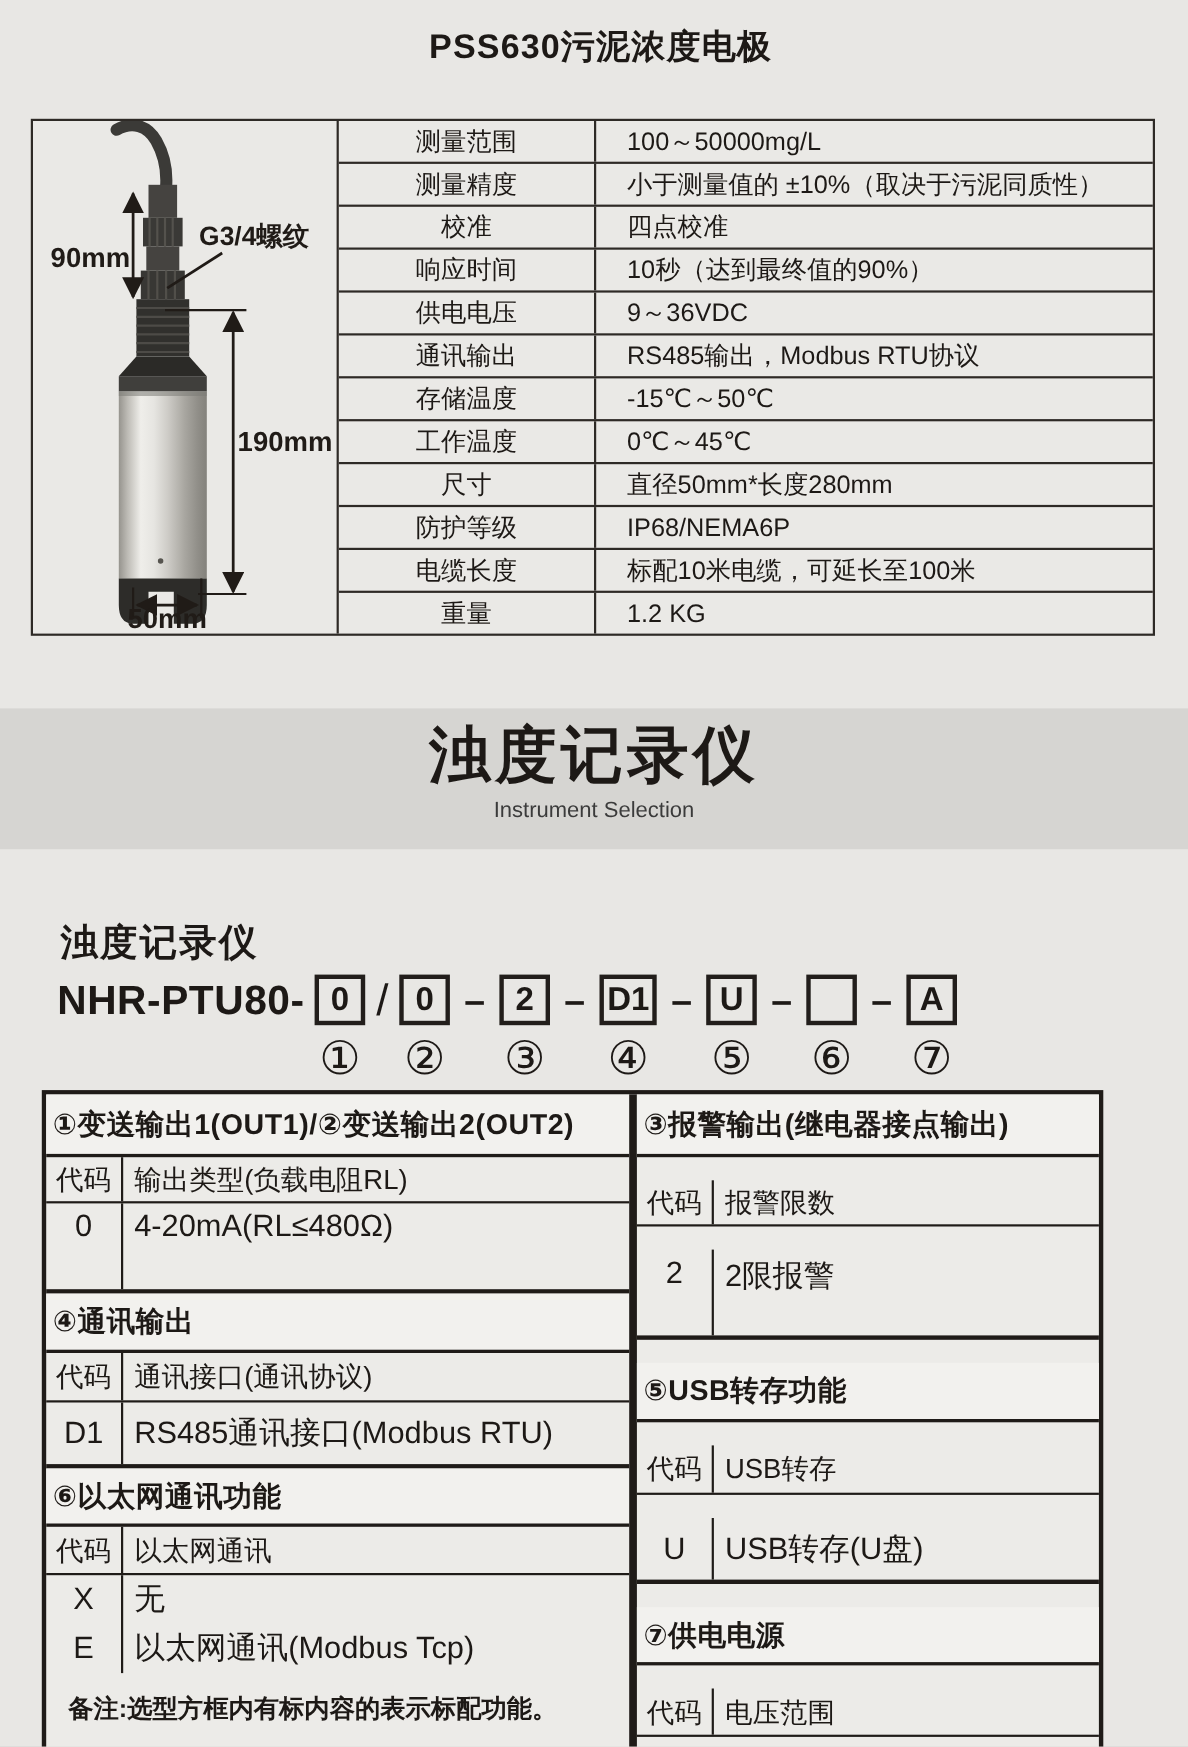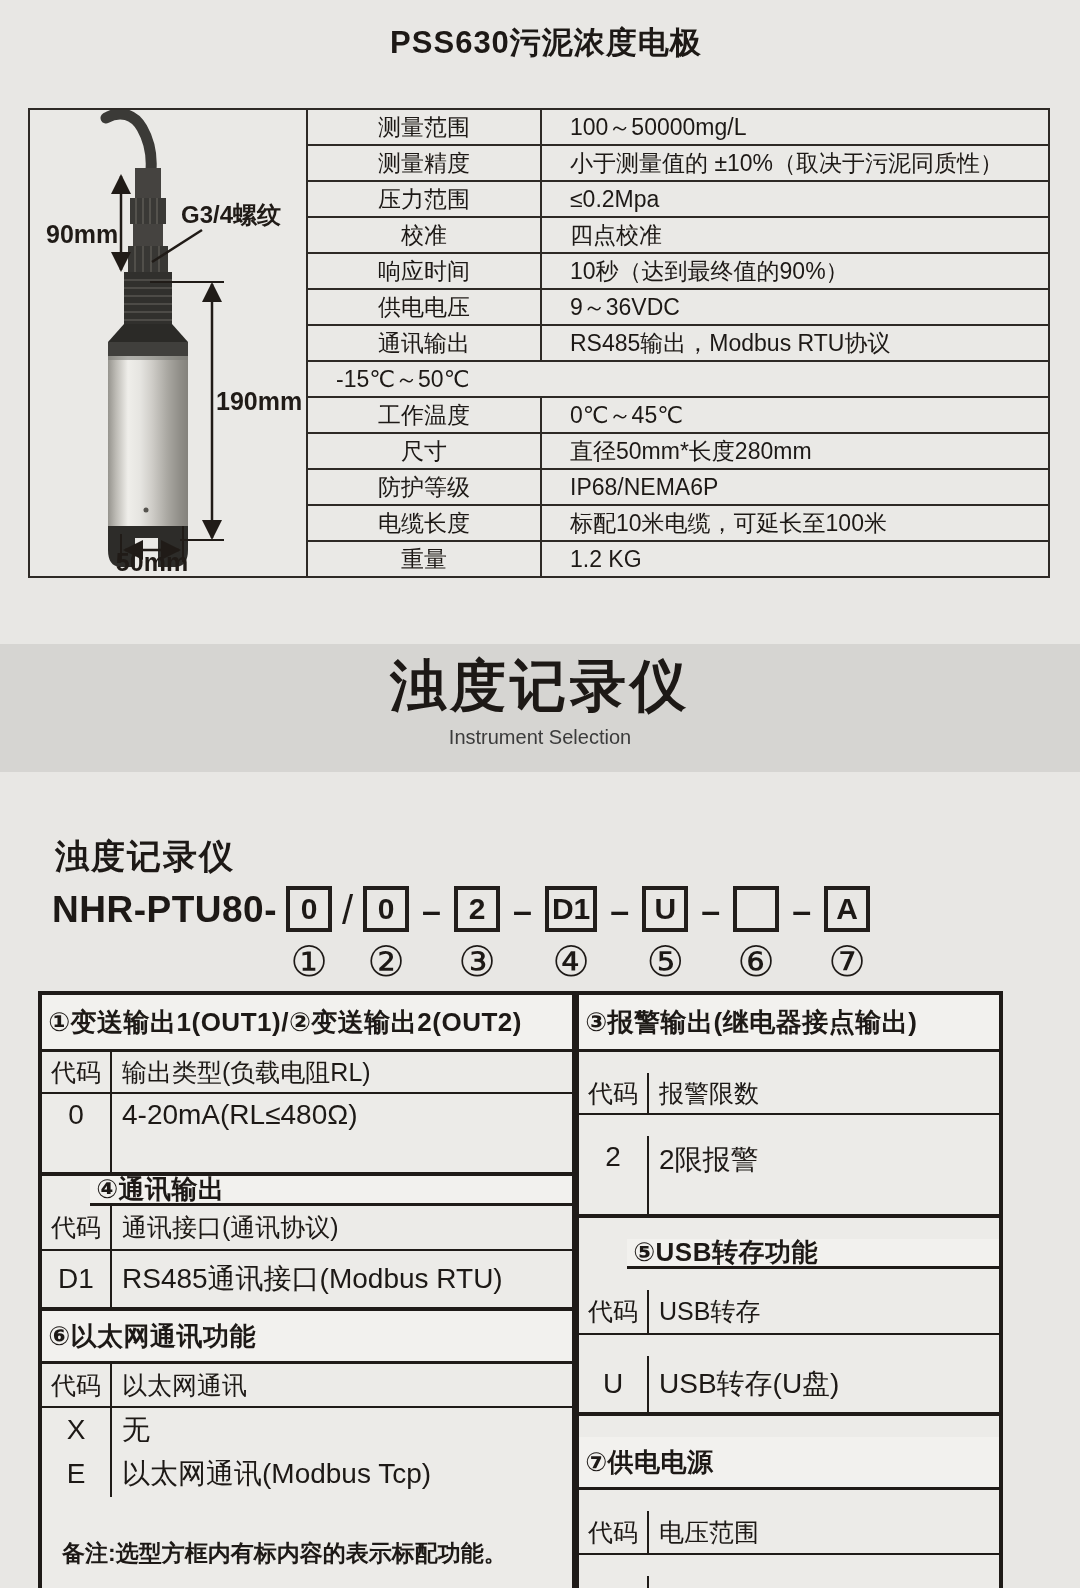--- a/index.html
+++ b/index.html
@@ -57,21 +57,21 @@
   }
   .half { display:flex; flex-direction:column; }
   .half-left { width:530px; }
   .half-divider { width:7px; background:#1f1b18; }
   .half-right { flex:1;gap:21px; }
   .sec-header {
     border-bottom:3px solid #1f1b18; background:#f2f1ee;
     display:flex; align-items:center; padding-left:6px;
     font-size:26px; font-weight:700; letter-spacing:0.5px;
   }
-  .h1 { height:57px; } .h2 { height:30px;margin-left:48px; } .h3 { height:53px; }
+  .h1 { height:57px; } .h2 { height:54px; } .h3 { height:53px; }
   .rowline { display:flex; }
   .s1 { height:42px; border-bottom:2px solid #1f1b18; }
   .s2 { height:45px; border-bottom:2px solid #1f1b18; }
   .s3 { height:44px; border-bottom:2px solid #1f1b18; }
   .b1 { height:82px; border-bottom:4px solid #1f1b18; }
   .b2 { height:60px; border-bottom:4px solid #1f1b18; }
   .b3 { height:89px; }
   .code-cell {
     width:70px; border-right:2px solid #1f1b18;
     display:flex; align-items:center; justify-content:center; font-size:25px;
@@ -157,40 +157,37 @@
     <div class="spec-right">
       <div class="spec-row">
           <div class="spec-label">测量范围</div>
           <div class="spec-value">100～50000mg/L</div>
         </div>
       <div class="spec-row">
           <div class="spec-label">测量精度</div>
           <div class="spec-value">小于测量值的 ±10%（取决于污泥同质性）</div>
         </div>
       <div class="spec-row">
-          <div class="spec-label">压力范围</div>
-          <div class="spec-value">≤0.2Mpa</div>
-        </div>
-      <div class="spec-row">
           <div class="spec-label">校准</div>
           <div class="spec-value">四点校准</div>
         </div>
       <div class="spec-row">
           <div class="spec-label">响应时间</div>
           <div class="spec-value">10秒（达到最终值的90%）</div>
         </div>
       <div class="spec-row">
           <div class="spec-label">供电电压</div>
           <div class="spec-value">9～36VDC</div>
         </div>
       <div class="spec-row">
           <div class="spec-label">通讯输出</div>
           <div class="spec-value">RS485输出，Modbus RTU协议</div>
         </div>
       <div class="spec-row">
+          <div class="spec-label">存储温度</div>
           <div class="spec-value">-15℃～50℃</div>
         </div>
       <div class="spec-row">
           <div class="spec-label">工作温度</div>
           <div class="spec-value">0℃～45℃</div>
         </div>
       <div class="spec-row">
           <div class="spec-label">尺寸</div>
           <div class="spec-value">直径50mm*长度280mm</div>
         </div>

